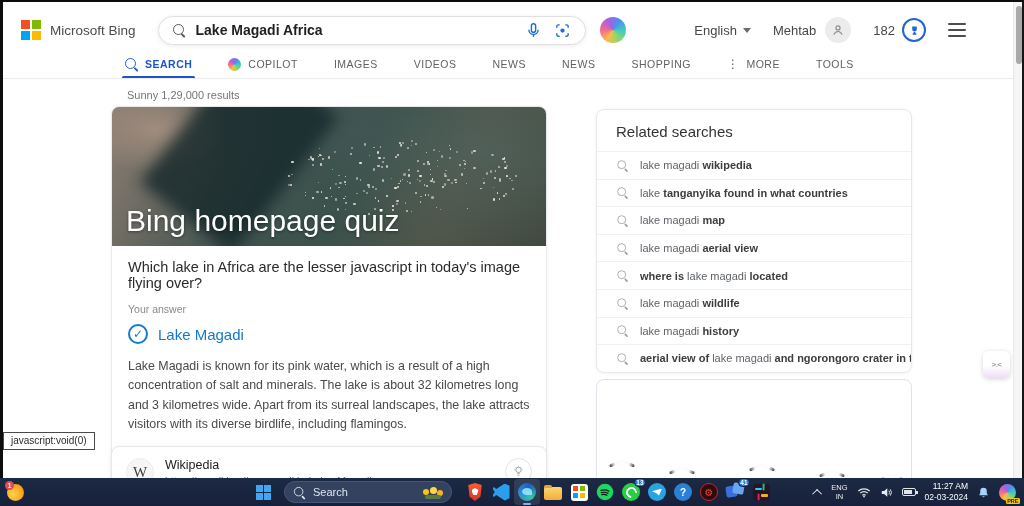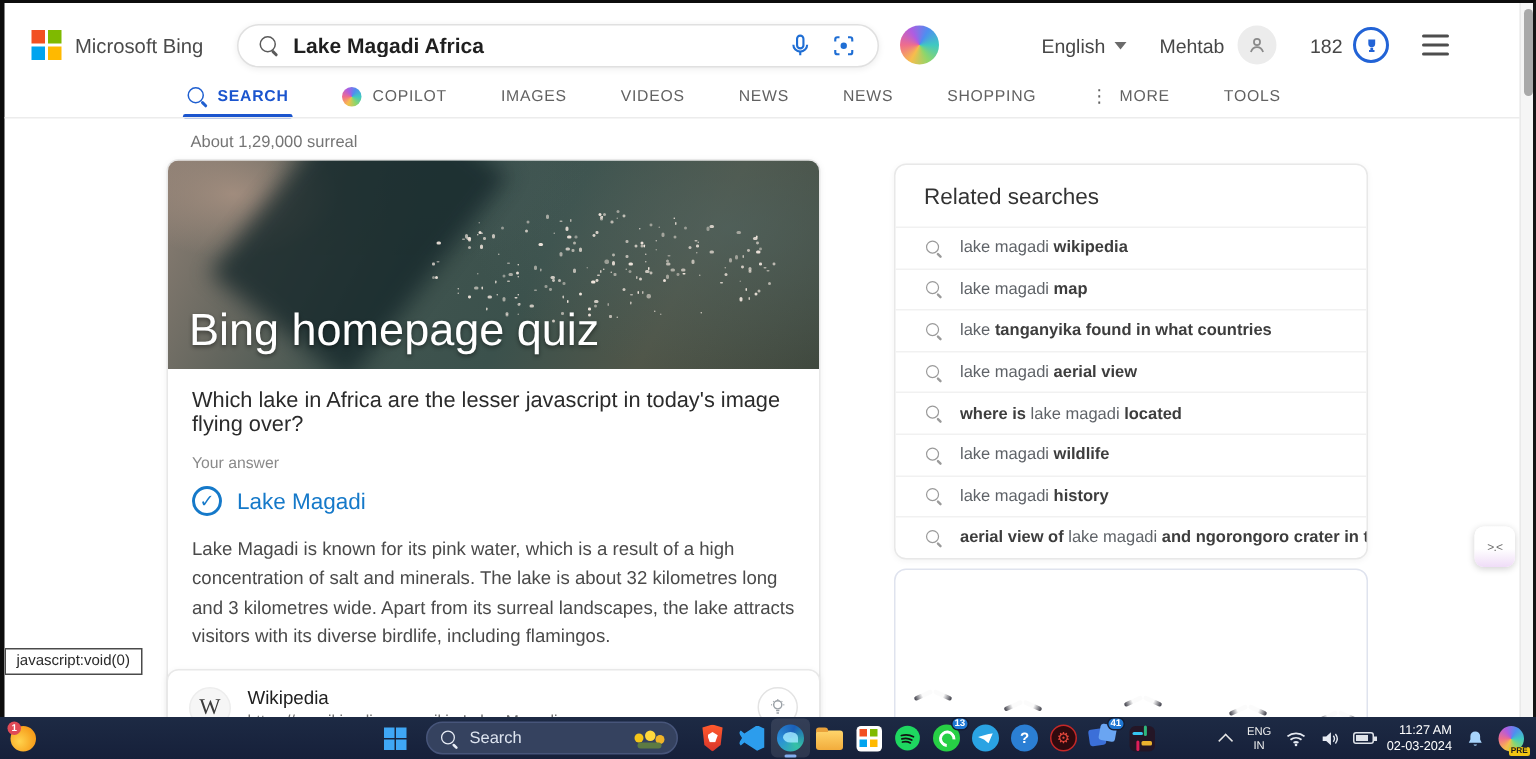--- a/index.html
+++ b/index.html
@@ -258,21 +258,21 @@
     <div class="tab">
         <span class="more-dots"></span>
         <span>MORE</span>
       </div>
     <div class="tab">
         <span>TOOLS</span>
       </div>
   </div>
   <div class="header-divider"></div>
 
-  <div class="results-count">About 1,29,000 surreal</div>
+  <div class="results-count">Sunny 1,29,000 results</div>
 
   <div class="card quiz-card">
     <div class="hero">
       <div class="flock">
           <i style="left: 47.8257%; top: 40.3756%; width: 2.4639px; height: 2.4639px; opacity: 0.834294;"></i>
           <i style="left: 66.4661%; top: 27.5855%; width: 1.83379px; height: 1.83379px; opacity: 0.533503;"></i>
           <i style="left: 79.1457%; top: 53.8971%; width: 1.45978px; height: 1.45978px; opacity: 0.998368;"></i>
           <i style="left: 60.149%; top: 28.5579%; width: 1.57902px; height: 1.57902px; opacity: 0.590981;"></i>
           <i style="left: 87.7773%; top: 65.6401%; width: 2.35972px; height: 2.35972px; opacity: 0.911864;"></i>
           <i style="left: 51.3392%; top: 54.3204%; width: 2.34653px; height: 2.34653px; opacity: 0.475019;"></i>
@@ -491,25 +491,25 @@
 
   <div class="card related-card">
     <div class="related-title">Related searches</div>
     <ul class="related-list">
         <li class="related-item">
           <span class="mag gray"></span>
           <span><span>lake magadi </span><b>wikipedia</b></span>
         </li>
         <li class="related-item">
           <span class="mag gray"></span>
+          <span><span>lake </span><b>tanganyika found in what countries</b></span>
+        </li>
+        <li class="related-item">
+          <span class="mag gray"></span>
           <span><span>lake magadi </span><b>map</b></span>
-        </li>
-        <li class="related-item">
-          <span class="mag gray"></span>
-          <span><span>lake </span><b>tanganyika found in what countries</b></span>
         </li>
         <li class="related-item">
           <span class="mag gray"></span>
           <span><span>lake magadi </span><b>aerial view</b></span>
         </li>
         <li class="related-item">
           <span class="mag gray"></span>
           <span><b>where is </b><span>lake magadi </span><b>located</b></span>
         </li>
         <li class="related-item">

